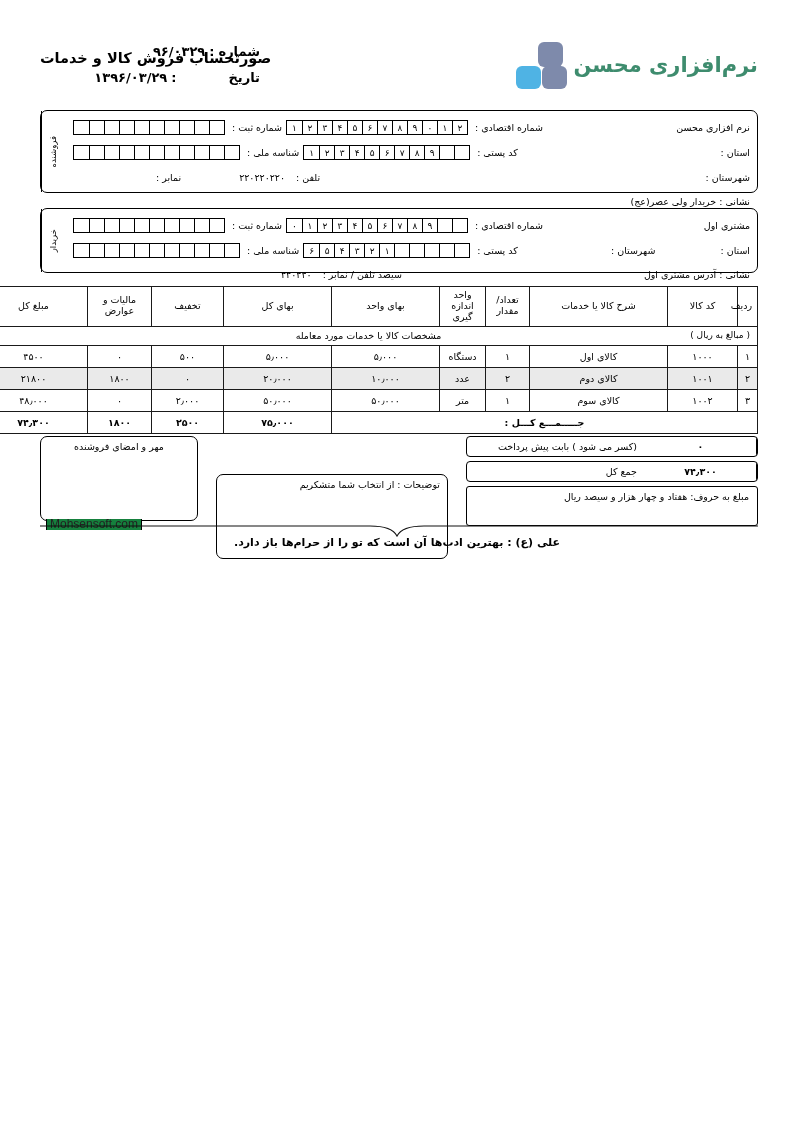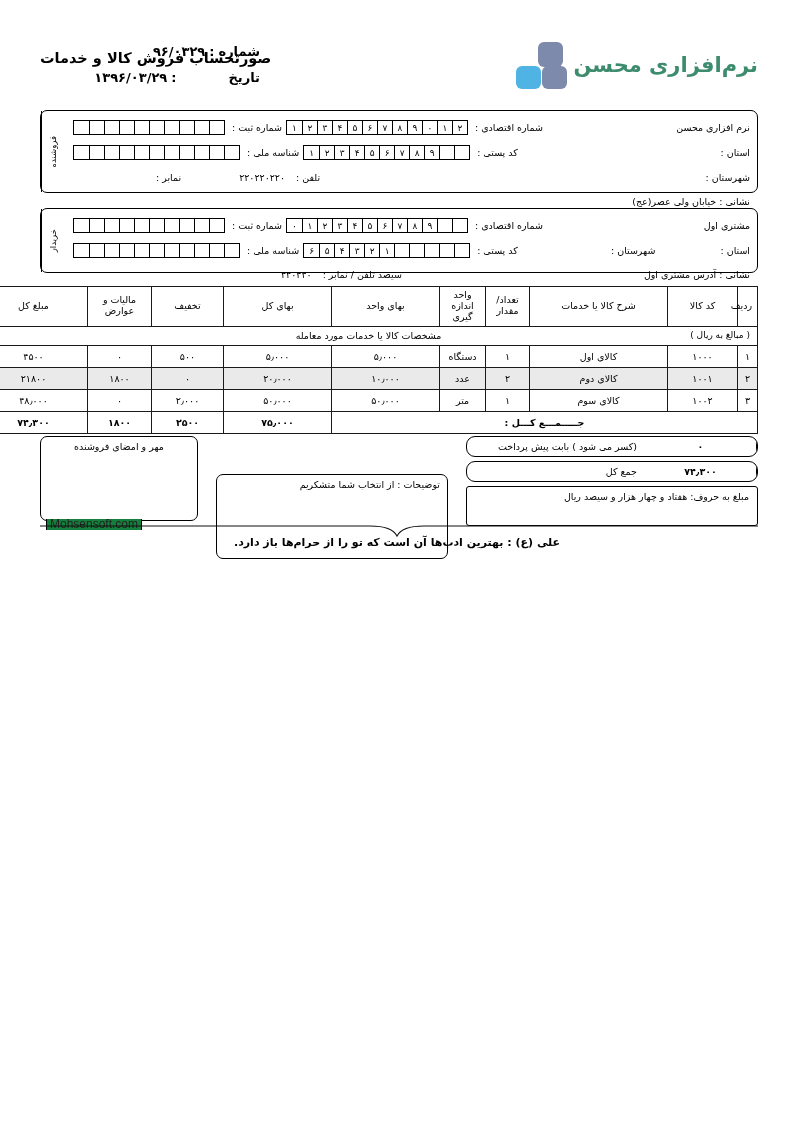--- a/index.html
+++ b/index.html
@@ -254,21 +254,21 @@
     flex: 1 1 auto;
     display: flex;
     flex-direction: column;
     gap: 4px;
   }
   .amt-line {
     display: flex;
     flex-direction: row-reverse;
     align-items: stretch;
     border: 1.2px solid #000;
-    border-radius: 9px;
+    border-radius: 4px;
     height: 21px;
     overflow: hidden;
   }
   .amt-line .al-lbl {
     flex: 1 1 auto;
     display: flex;
     align-items: center;
     justify-content: flex-start;
     padding: 0 8px;
     font-size: 9.5px;
@@ -464,21 +464,21 @@
           <span class="k">نمابر</span>
           <span class="colon">:</span>
           <span class="v"></span>
         </div>
       </div>
 
       <div class="prow last">
         <div class="fld">
           <span class="k">نشانی</span>
           <span class="colon">:</span>
-          <span class="v">خیابان ولی عصر(عج)</span>
+          <span class="v">خریدار ولی عصر(عج)</span>
         </div>
       </div>
 
     </div>
   </div>
 
   <div class="party" id="buyer-box" style="top:208px; height:65px;">
     <div class="party-tab">
       <span>خریدار</span>
     </div>

